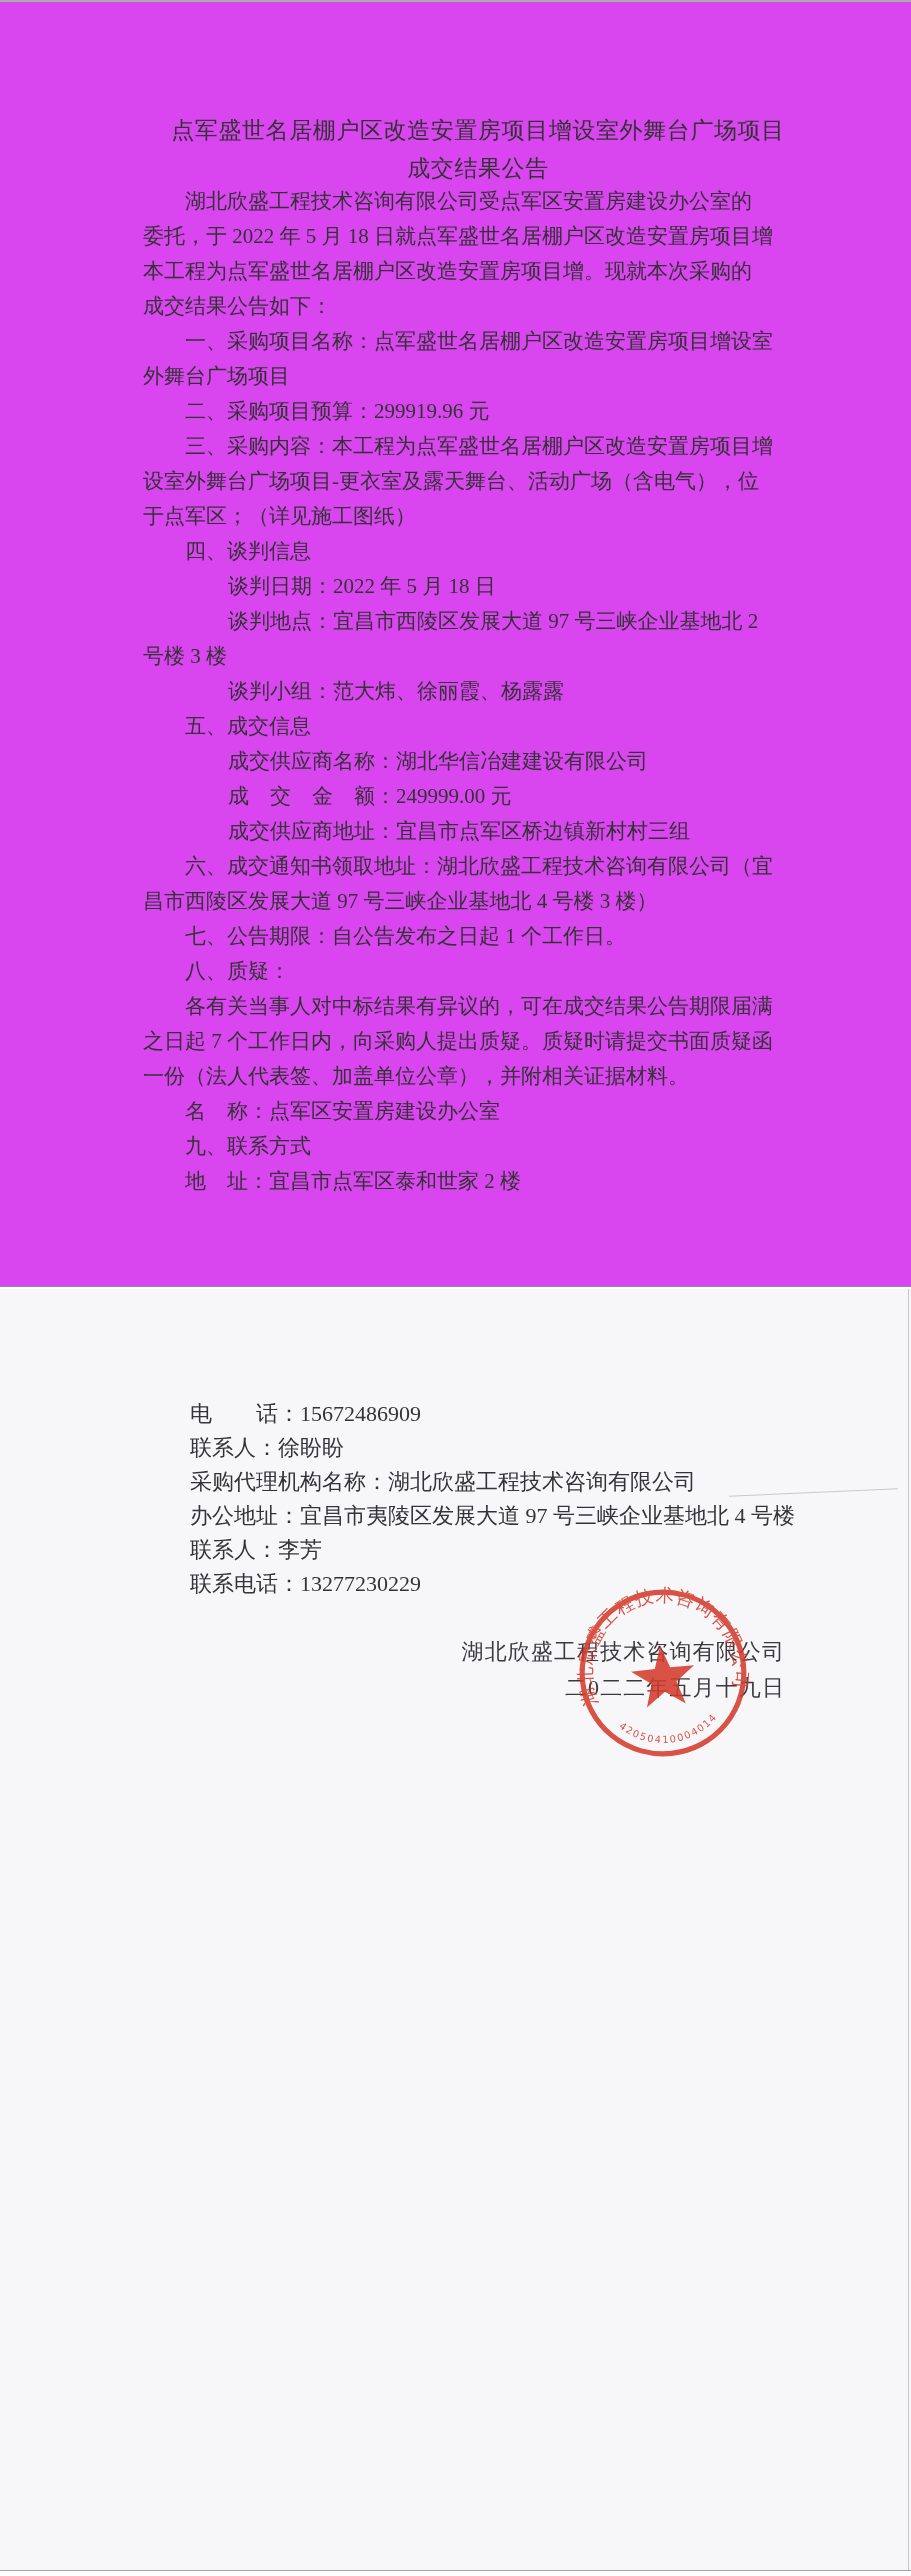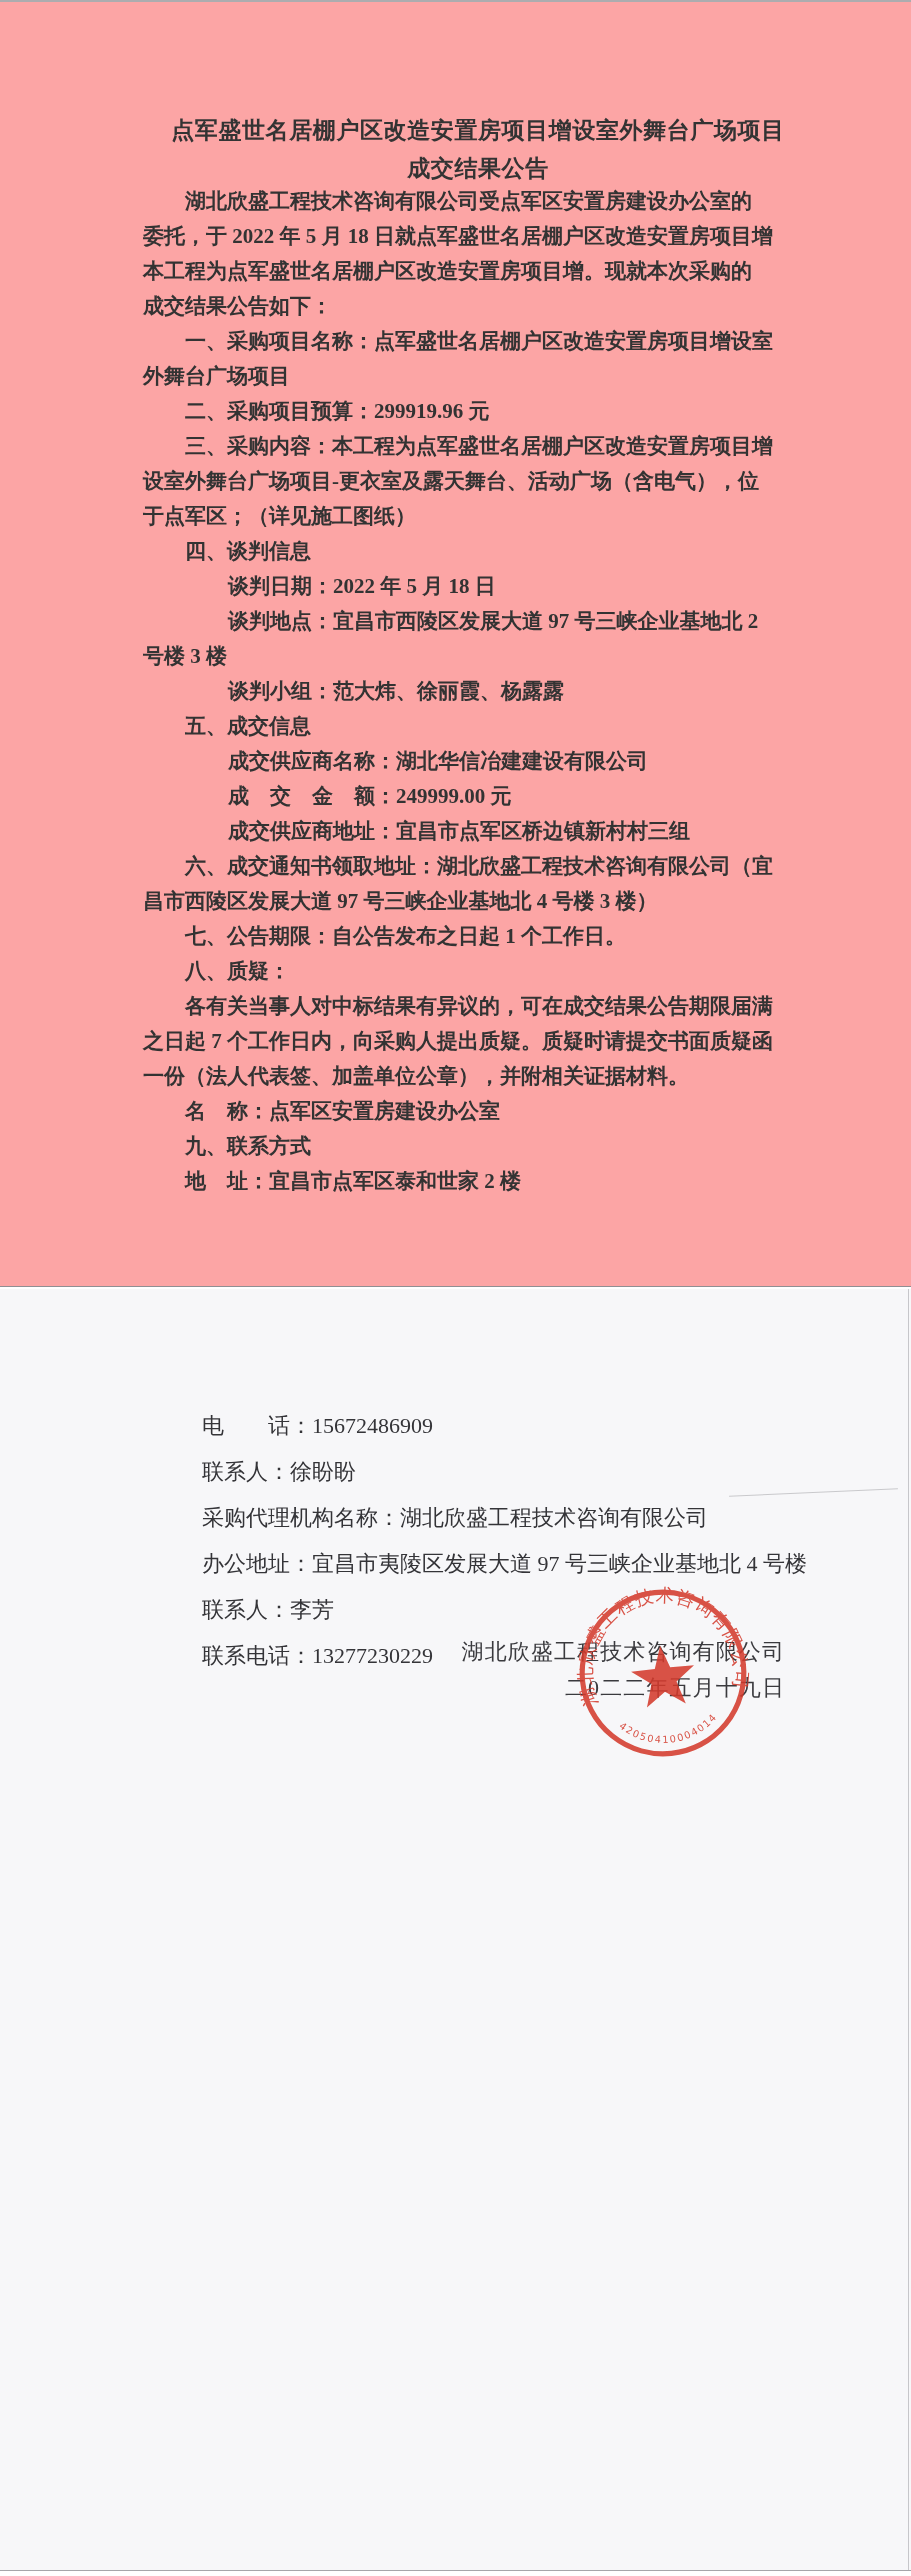--- a/index.html
+++ b/index.html
@@ -3,41 +3,41 @@
 <meta charset="utf-8">
 <style>
   html,body{margin:0;padding:0;}
   body{
     width:911px;height:2576px;position:relative;background:#ffffff;
     font-family:"Liberation Serif","DejaVu Serif",serif;
     color:#333;overflow:hidden;
   }
   .scan-edge-top{position:absolute;top:0;left:0;width:911px;height:2.3px;background:#97979b;opacity:.8;}
   .page{position:absolute;left:0;width:911px;}
-  .page1{top:2.3px;height:1284px;background:#fca5a5;border-bottom:1.7px solid #8f8f93;font-weight:bold;}
+  .page1{top:2.3px;height:1284px;background:#d946ef;border-bottom:1.7px solid #8f8f93;}
   .page2{top:1289px;height:1281px;background:#f7f7f9;border-bottom:1.7px solid #a6a6aa;}
   .edge-right{position:absolute;top:1289px;right:1.7px;width:1.1px;height:1281px;background:#c6c6ca;}
   .corner-line{position:absolute;left:729px;top:1492px;width:169px;height:1.1px;background:#c9c9cc;transform:rotate(-2.5deg);}
   .doc-title{
     position:absolute;left:141px;right:96px;top:110px;
     text-align:center;font-size:23px;line-height:38px;color:#333;
     letter-spacing:0.6px;white-space:nowrap;
   }
   .p1-lines{
     position:absolute;left:141px;right:96px;top:181px;
     font-size:21px;line-height:33px;color:#333;
   }
   .p1-lines p{margin:2px;white-space:nowrap;}
   .i2{padding-left:42px;}
   .i4{padding-left:85px;}
   .p2-lines{
     position:absolute;left:190px;top:108px;
     font-size:22px;line-height:34px;color:#343438;
   }
-  .p2-lines p{margin:12px;white-space:nowrap;}
+  .p2-lines p{margin:0;white-space:nowrap;}
   .sign-block{
     position:absolute;right:126px;top:345px;
     text-align:right;font-size:22px;line-height:36px;color:#3a3a3e;
     letter-spacing:1.1px;white-space:nowrap;
   }
   .seal{
     position:absolute;left:577px;top:298px;width:172px;height:172px;
     transform:rotate(-6deg);opacity:.87;
   }
 </style>

